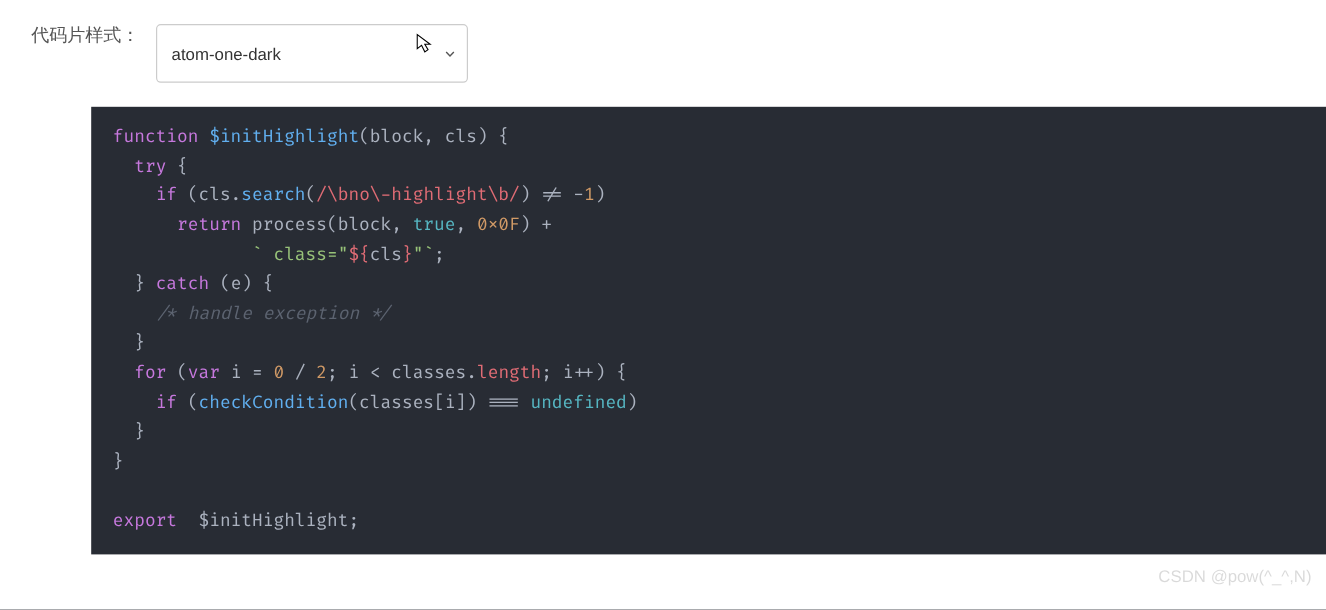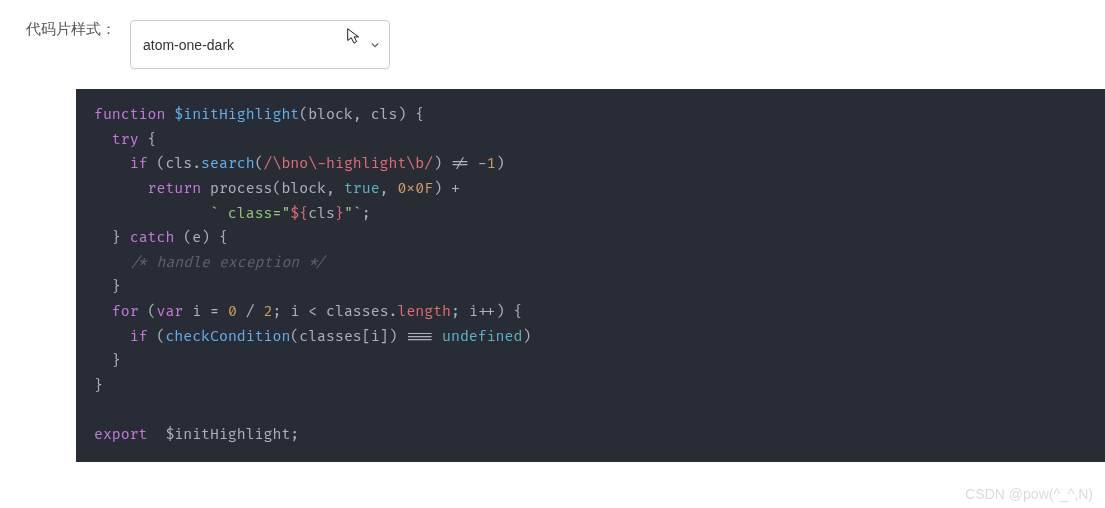--- a/index.html
+++ b/index.html
@@ -73,21 +73,21 @@
     .tok-bool { color: #56b6c2; }
     .tok-regex { color: #e06c75; }
     .tok-comment { color: #5c6370; font-style: italic; }
     .tok-punc { color: #abb2bf; }
     .tok-var { color: #e06c75; }
     .tok-tmpl { color: #98c379; }
     .tok-subst { color: #e06c75; }
     .watermark {
       position: fixed;
       right: 12px;
-      bottom: 6px;
+      bottom: 20px;
       color: rgba(0,0,0,0.15);
       font-size: 14px;
       font-family: sans-serif;
       pointer-events: none;
     }
   </style>
 </head>
 <body>
 
 <div class="form-row">

